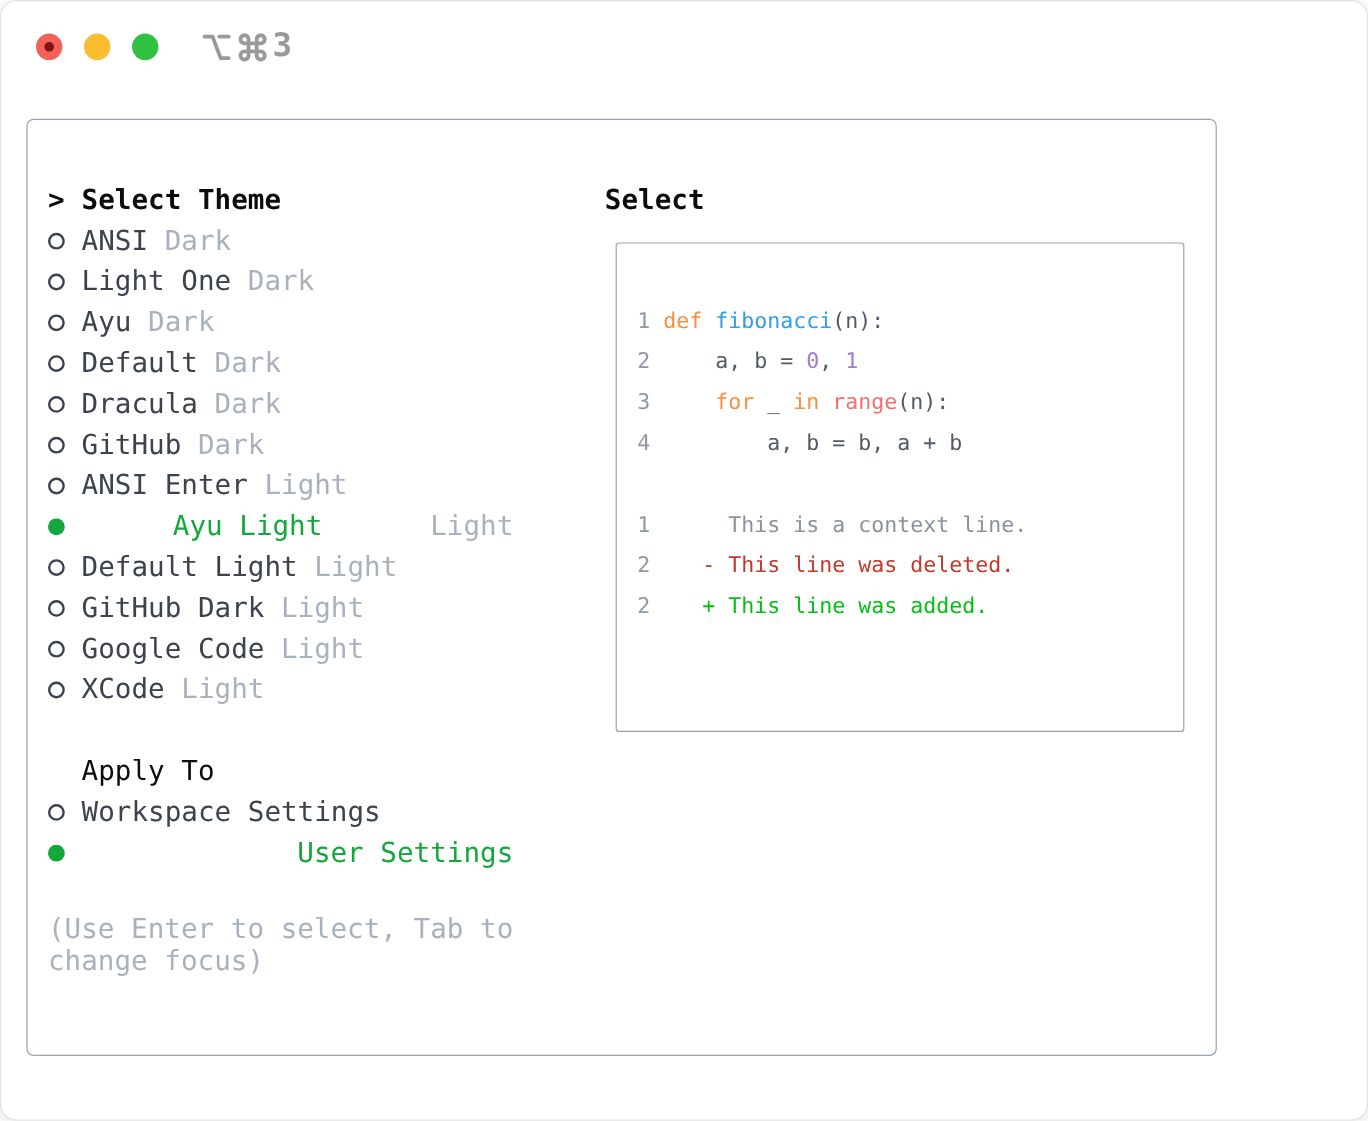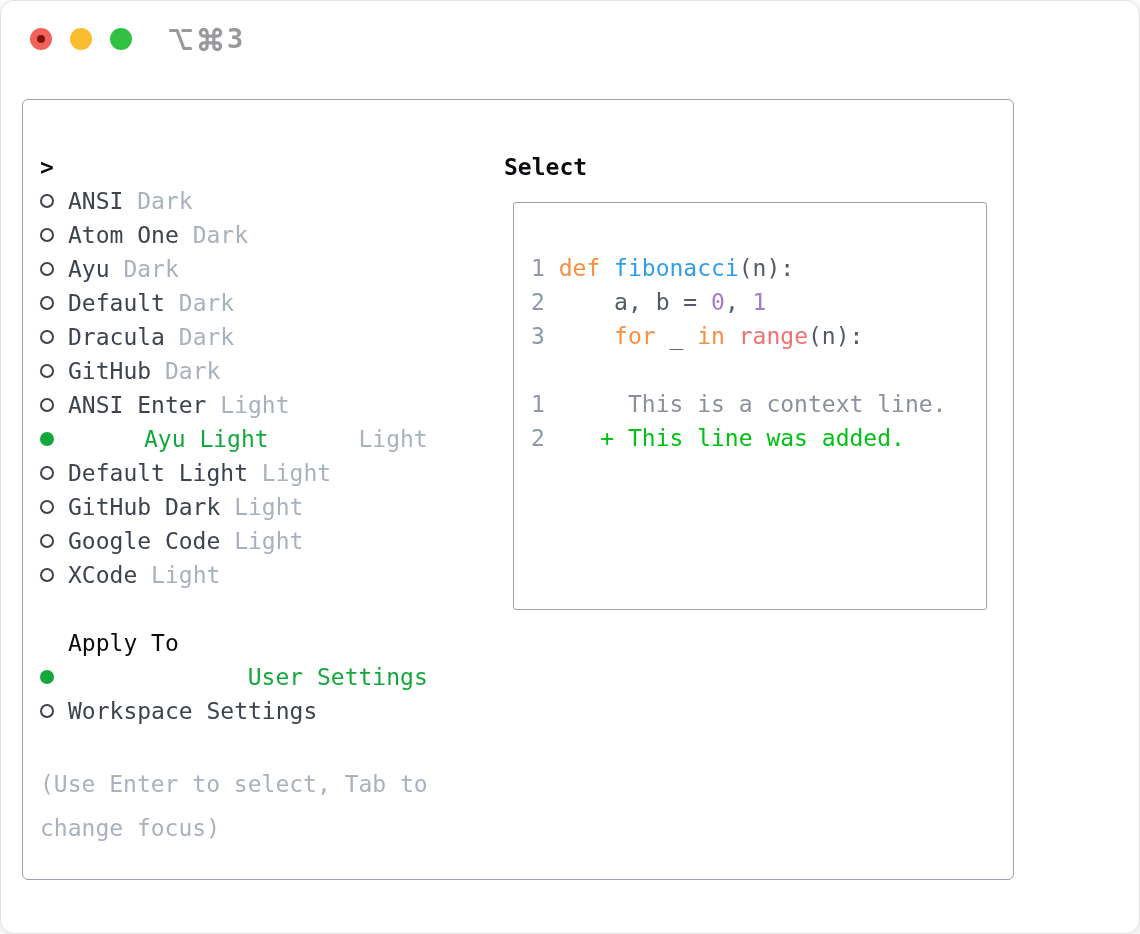--- a/index.html
+++ b/index.html
@@ -56,30 +56,30 @@
   }
   .dot.filled { background:currentColor; }
   .variant { color:var(--muted-gray,#a9b1bd); margin-left:1ch; }
   .row.selected, .row.selected .marker { color:var(--selection-green,#14a83c);justify-content:space-between; }
   .row.header, .row.header .marker {
     font-weight:bold; color:var(--heading-black,#0a0c10);
   }
   .row.subheader { color:var(--heading-black,#0a0c10); }
   .spacer { height:34px; }
   .hint {
-    white-space:pre; font-size:23px; line-height:44px;
+    white-space:pre; font-size:23px; line-height:26px;
     color:var(--muted-gray,#a9b1bd);
   }
   
   .preview-box {
     margin-left:9px; margin-top:18px; width:474px; height:408px;
     border:1.5px solid var(--border-gray,#99a1ae); border-radius:3px;
     overflow:hidden;
   }
-  .code { padding:48px 0 0 17px; font-size:23px; }
+  .code { padding:48px 0 0 17px; font-size:18px; }
   .pline { height:34px; line-height:34px; white-space:pre; }
   .c-num   { color:var(--line-number-gray,#8f98a5); }
   .c-kw    { color:var(--keyword-orange,#fa8d3e); }
   .c-fn    { color:var(--function-blue,#2f9ee6); }
   .c-call  { color:var(--builtin-coral,#f07171); }
   .c-const { color:var(--number-purple,#a37acc); }
   .c-txt   { color:var(--code-text,#515a66); }
   .c-ctx   { color:var(--context-gray,#8b919c); }
   .c-del   { color:var(--deleted-red,#c2392b); }
   .c-add   { color:var(--added-green,#00c213);text-align:center; }
@@ -103,65 +103,68 @@
       </svg>
       <span class="num">3</span>
     </span>
   </div>
 
   <div class="panel">
 
     <div class="left-col">
       <div class="row header">
         <span class="marker">&gt;</span>
+        <span class="title">Select Theme</span>
       </div>
 
       <div id="theme-list">
           <div class="row"><span class="marker"><i class="dot"></i></span><span>ANSI</span><span class="variant">Dark</span></div>
-          <div class="row"><span class="marker"><i class="dot"></i></span><span>Atom One</span><span class="variant">Dark</span></div>
+          <div class="row"><span class="marker"><i class="dot"></i></span><span>Light One</span><span class="variant">Dark</span></div>
           <div class="row"><span class="marker"><i class="dot"></i></span><span>Ayu</span><span class="variant">Dark</span></div>
           <div class="row"><span class="marker"><i class="dot"></i></span><span>Default</span><span class="variant">Dark</span></div>
           <div class="row"><span class="marker"><i class="dot"></i></span><span>Dracula</span><span class="variant">Dark</span></div>
           <div class="row"><span class="marker"><i class="dot"></i></span><span>GitHub</span><span class="variant">Dark</span></div>
           <div class="row"><span class="marker"><i class="dot"></i></span><span>ANSI Enter</span><span class="variant">Light</span></div>
           <div class="row selected"><span class="marker"><i class="dot filled"></i></span><span>Ayu Light</span><span class="variant">Light</span></div>
           <div class="row"><span class="marker"><i class="dot"></i></span><span>Default Light</span><span class="variant">Light</span></div>
           <div class="row"><span class="marker"><i class="dot"></i></span><span>GitHub Dark</span><span class="variant">Light</span></div>
           <div class="row"><span class="marker"><i class="dot"></i></span><span>Google Code</span><span class="variant">Light</span></div>
           <div class="row"><span class="marker"><i class="dot"></i></span><span>XCode</span><span class="variant">Light</span></div>
         </div>
 
       <div class="spacer"></div>
 
       <div class="row subheader">
         <span class="marker"></span>
         <span>Apply To</span>
       </div>
 
       <div id="apply-list">
+          <div class="row"><span class="marker"><i class="dot"></i></span><span>Workspace Settings</span></div>
           <div class="row selected"><span class="marker"><i class="dot filled"></i></span><span>User Settings</span></div>
-          <div class="row"><span class="marker"><i class="dot"></i></span><span>Workspace Settings</span></div>
         </div>
 
       <div class="spacer"></div>
 
       <div class="hint">(Use Enter to select, Tab to
 change focus)</div>
     </div>
 
     <div class="right-col">
       <div class="row header">
         <span class="title">Select</span>
       </div>
       <div class="preview-box">
         <div class="code" id="preview-code">
             <div class="pline"><span class="c-num">1 </span><span class="c-kw">def</span><span class="c-txt"> </span><span class="c-fn">fibonacci</span><span class="c-txt">(n):</span></div>
             <div class="pline"><span class="c-num">2 </span><span class="c-txt">    a, b = </span><span class="c-const">0</span><span class="c-txt">, </span><span class="c-const">1</span></div>
             <div class="pline"><span class="c-num">3 </span><span class="c-txt">    </span><span class="c-kw">for</span><span class="c-txt"> _ </span><span class="c-kw">in</span><span class="c-txt"> </span><span class="c-call">range</span><span class="c-txt">(n):</span></div>
+            <div class="pline"><span class="c-num">4 </span><span class="c-txt">        a, b = b, a + b</span></div>
             <div class="pline"></div>
             <div class="pline"><span class="c-num">1 </span><span class="c-ctx">     This is a context line.</span></div>
+            <div class="pline"><span class="c-num">2 </span><span class="c-del">   - This line was deleted.</span></div>
             <div class="pline"><span class="c-num">2 </span><span class="c-add">   + This line was added.</span></div>
           </div>
       </div>
     </div>
 
   </div>
 </div>
 
 </body></html>

